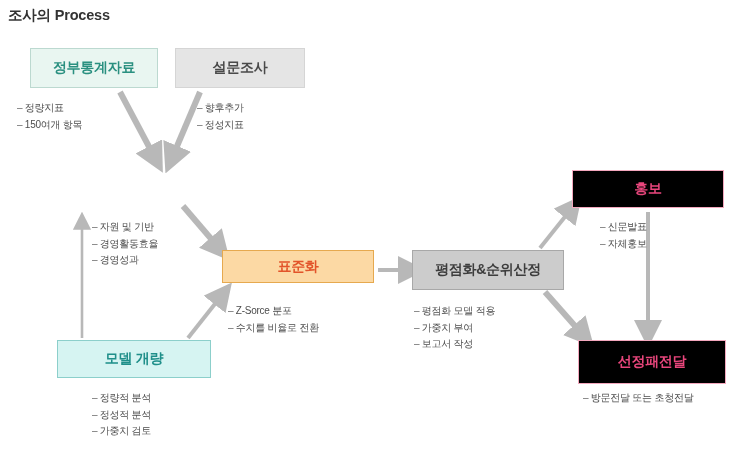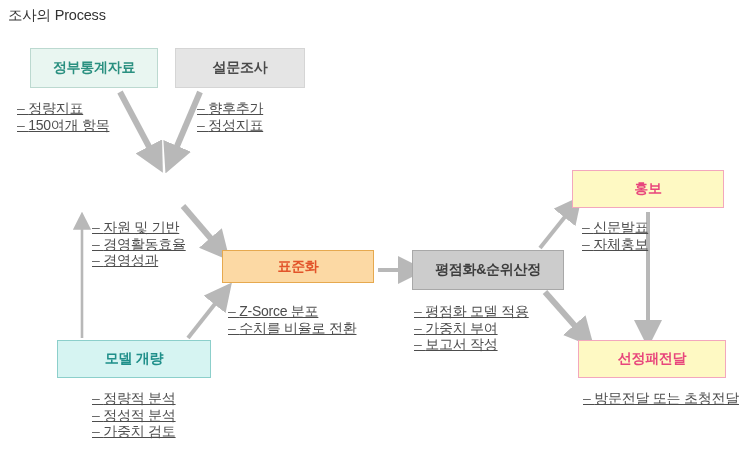--- a/index.html
+++ b/index.html
@@ -17,21 +17,21 @@
     height: 452px;
     background: #ffffff;
     overflow: hidden;
   }
   
   .page-title {
     position: absolute;
     left: 8px;
     top: 6px;
     font-size: 14.5px;
-    font-weight: normal;
+    font-weight: bold;
     color: #333333;
     letter-spacing: -0.2px;
     white-space: nowrap;
   }
   
   .node {
     position: absolute;
     box-sizing: border-box;
     display: flex;
     align-items: center;
@@ -61,33 +61,32 @@
     background: #fcd9a4;
     border: 1px solid #e6a94f;
     color: #e2542a;
   }
   .node.gray-strong {
     background: #cccccc;
     border: 1px solid #a8a8a8;
     color: #3d3d3d;
   }
   .node.pink {
-    background: #fef9c3;
+    background: #000000;
     border: 1px solid #f3a7bd;
     color: #e8467c;
   }
   
   .bullets {
     position: absolute;
-    font-size: 14px;
+    font-size: 10px;
     line-height: 16.5px;
     color: #4d4d4d;
     letter-spacing: -0.25px;
     white-space: nowrap;
-    text-decoration: underline;
   }
   .bullets .bullet-line {
     display: block;
   }
   .bullets .bullet-line::before {
     content: "\2013\00a0";
     color: #6b6b6b;
   }
   
   #arrow-layer {
@@ -179,25 +178,25 @@
   </div>
   <div class="bullets" style="left:414px; top:303px;">
     <span class="bullet-line">평점화 모델 적용</span>
     <span class="bullet-line">가중치 부여</span>
     <span class="bullet-line">보고서 작성</span>
   </div>
 
   <div class="node pink" style="left:572px; top:170px; width:152px; height:38px;">
     <span>홍보</span>
   </div>
-  <div class="bullets" style="left:582px; top:219px;">
+  <div class="bullets" style="left:600px; top:219px;">
     <span class="bullet-line">신문발표</span>
     <span class="bullet-line">자체홍보</span>
   </div>
 
-  <div class="node pink" style="left:578px; top:340px; width:148px; height:38px;">
+  <div class="node pink" style="left:578px; top:340px; width:148px; height:44px;">
     <span>선정패전달</span>
   </div>
   <div class="bullets" style="left:583px; top:390px;">
     <span class="bullet-line">방문전달 또는 초청전달</span>
   </div>
 
 </div>
 
 </body></html>

